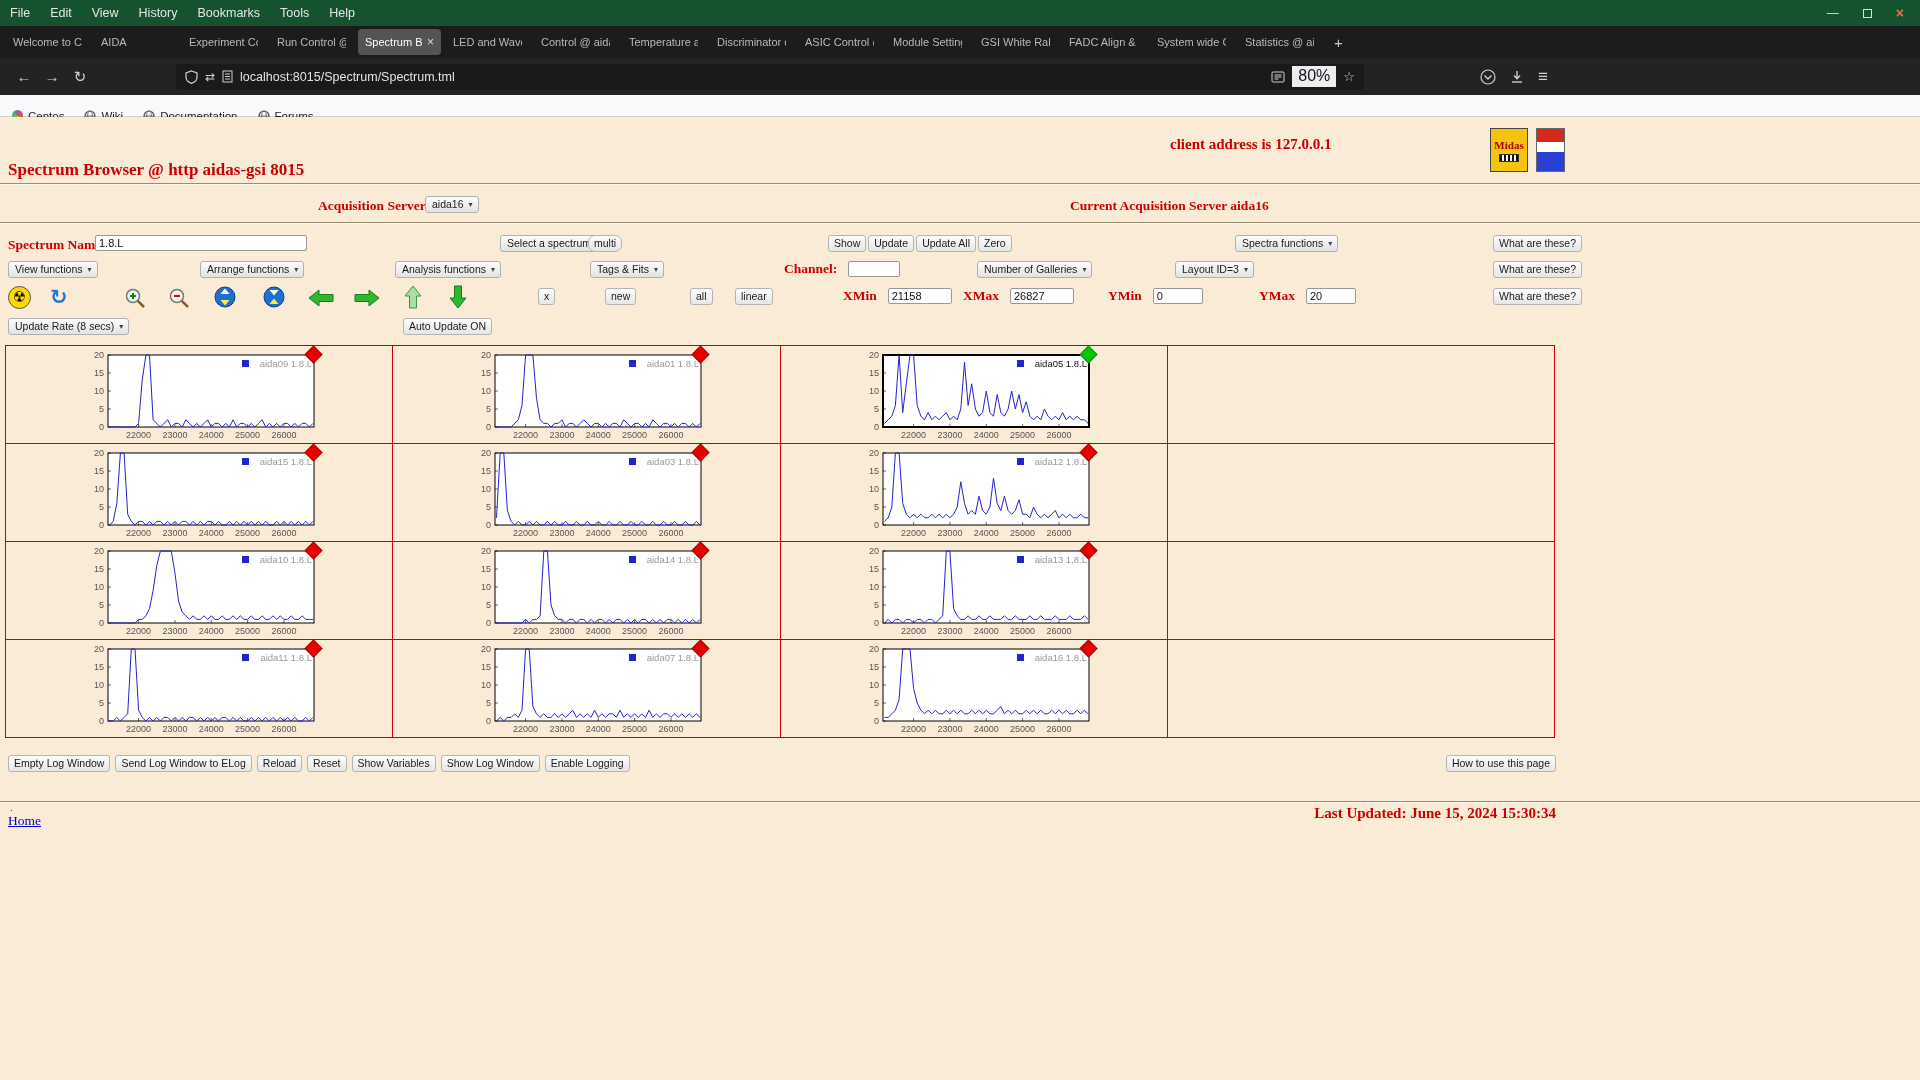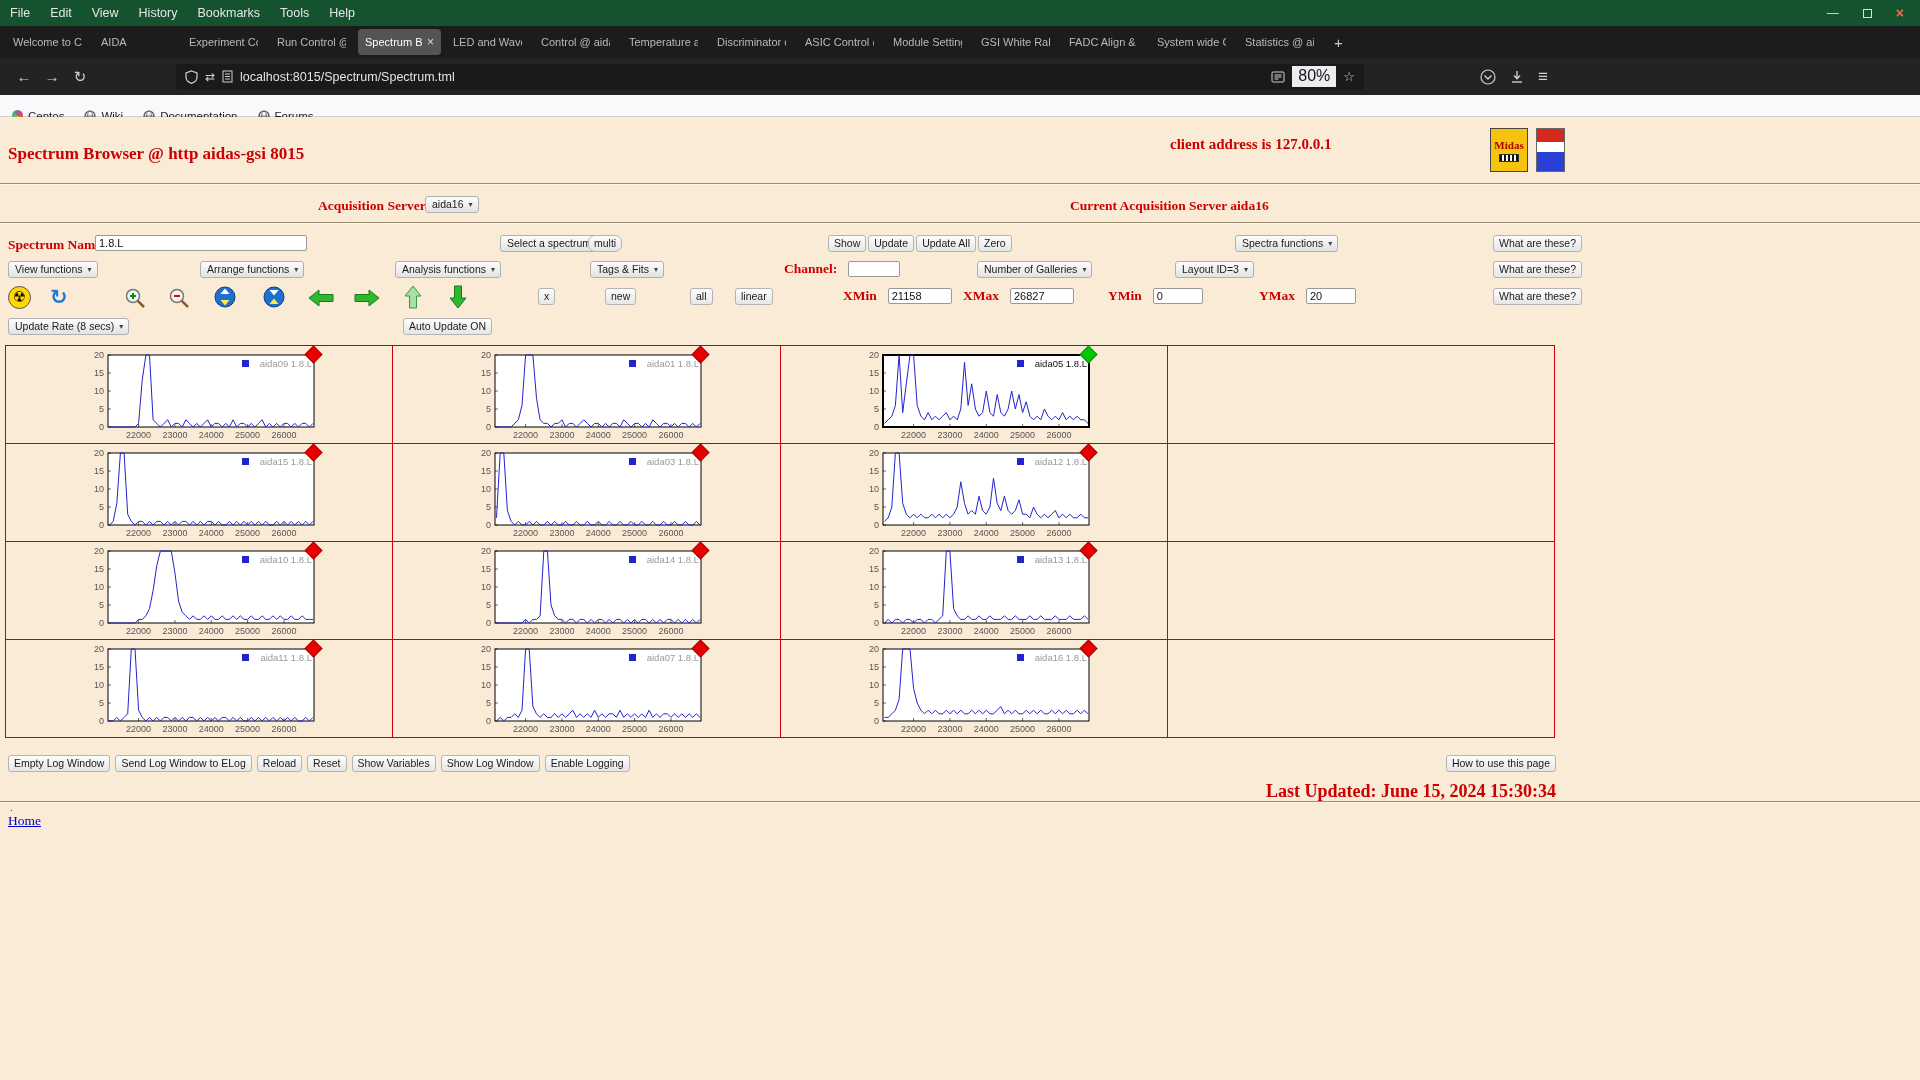--- a/index.html
+++ b/index.html
@@ -34,21 +34,21 @@
   .perm-icon { color:#cfcfcf; font-size:12px; }
   .nav-right { position:absolute; left:1480px; top:0; height:37px; display:flex; gap:13px; align-items:center; }
 
   .bookmarksbar { height:22px; background:#f9f9fb; border-bottom:1px solid #d0d0d0; display:flex; align-items:center; font-size:11.5px; color:#1b1b1b; padding-left:12px; }
   .bm-item { display:flex; align-items:center; gap:5px; margin-right:20px;margin-top:20px; }
   .centos-icon { width:11px; height:11px; border-radius:50%; background:conic-gradient(#9b59b6,#e74c3c,#f1c40f,#2ecc71,#9b59b6); display:inline-block; }
 
   
   .page { position:relative; height:963px; background:#faebd7; font-family:"Liberation Serif", serif; }
   .hr { position:absolute; left:0; width:1920px; height:0; border-top:1px solid #9d8c74; border-bottom:1px solid #fff7ea; }
-  .pg-title { position:absolute; color:#cc0000; font-weight:bold; font-size:17px; white-space:nowrap; }
+  .pg-title { position:absolute; color:#cc0000; font-weight:bold; font-size:17px; white-space:nowrap;margin-top:16px; }
   .pg-client { position:absolute; color:#cc0000; font-weight:bold; font-size:15px; white-space:nowrap; }
   .rlabel { position:absolute; color:#cc0000; font-weight:bold; font-size:13.5px; white-space:nowrap; font-family:"Liberation Serif", serif; }
   .flexrow { position:absolute; display:flex; align-items:center; gap:11px; }
   .flexrow .rlabel { position:static; }
 
   .btn, .btn2 { font-family:"Liberation Sans", sans-serif; font-size:10.5px; color:#1a1a1a;
     background:linear-gradient(#fdfdfd,#e6e6e6); border:1px solid #b4b4b4; border-radius:3px;
     padding:1px 5px 2px; height:17px; line-height:12px; white-space:nowrap; }
   .btn { position:absolute; }
   .sel { position:absolute; display:flex; align-items:center; gap:5px; font-family:"Liberation Sans", sans-serif;
@@ -67,21 +67,21 @@
   
   .grid { position:absolute; left:5px; top:228px; width:1550px; border-top:1px solid #cc0000; border-left:1px solid #cc0000;
     display:grid; grid-template-columns:repeat(4,1fr); }
   .cell { position:relative; height:98px; border-right:1px solid #cc0000; border-bottom:1px solid #cc0000; }
   .chart { position:absolute; left:60px; top:5px; }
   svg text { font-family:"Liberation Sans", sans-serif; }
   .marker { position:absolute; left:301px; top:2px; width:13px; height:13px; transform:rotate(45deg); border:1px solid rgba(0,0,0,.25); }
 
   .footer-row { position:absolute; left:8px; top:638px; width:1548px; display:flex; gap:5px; }
   .howto { margin-left:auto; }
-  .last-updated { position:absolute; left:900px; top:664px; width:656px; text-align:right; color:#cc0000; font-weight:bold; font-size:18px; }
+  .last-updated { position:absolute; left:900px; top:688px; width:656px; text-align:right; color:#cc0000; font-weight:bold; font-size:15px; }
   .home-link { position:absolute; left:8px; top:696px; color:#0000cc; text-decoration:underline; font-size:13.5px; }
   .stray-dot { position:absolute; left:10px; top:684px; color:#444; font-size:11px; }
 
   .logo-midas { position:absolute; left:1490px; top:11px; width:38px; height:44px; background:#f6c40e;
     border:1px solid #444; display:flex; flex-direction:column; align-items:center; justify-content:center; }
   .logo-midas .mtext { color:#b00000; font-weight:bold; font-size:11px; font-family:"Liberation Serif", serif; }
   .logo-midas .mbar { width:20px; height:8px; background:repeating-linear-gradient(90deg,#111 0 2px,#fff 2px 4px); margin-top:3px; border:1px solid #333; }
   .logo-fair { position:absolute; left:1536px; top:11px; width:29px; height:44px; border:1px solid #666;
     background:linear-gradient(180deg,#d42a1e 0 30%, #ffffff 30% 55%, #2a3fd4 55% 100%); }
 </style>

